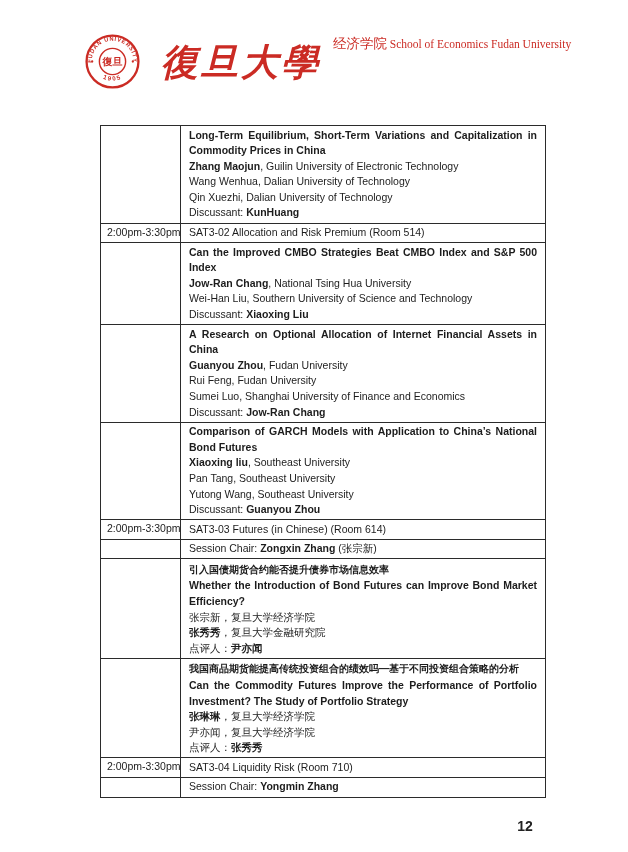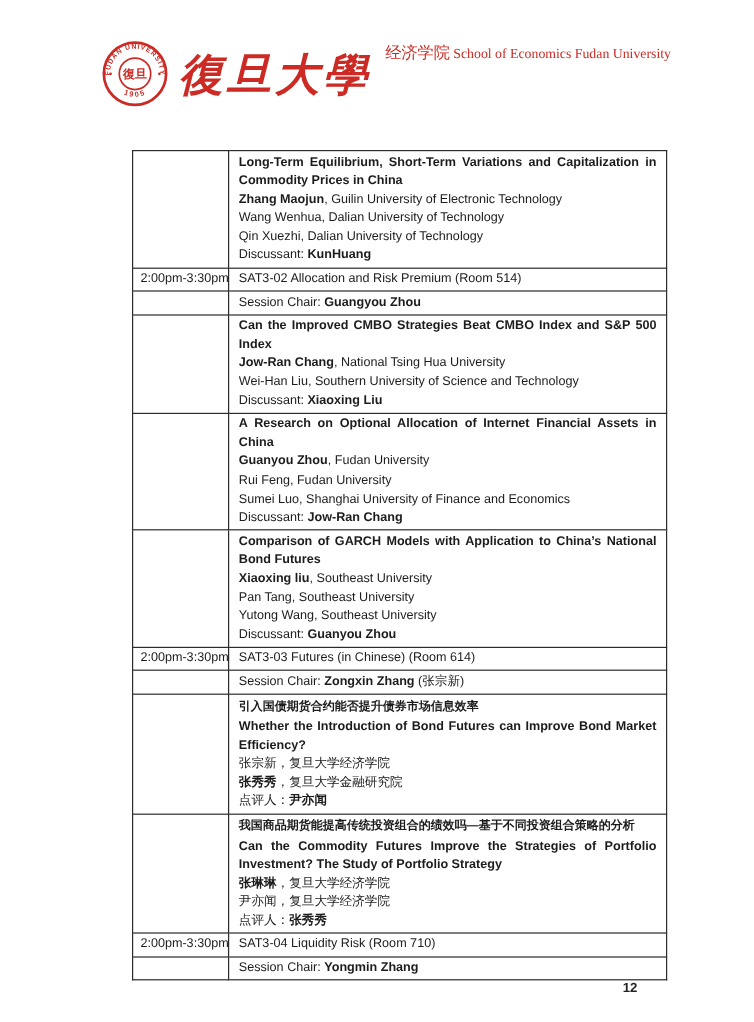--- a/index.html
+++ b/index.html
@@ -17,35 +17,35 @@
 
   
   .letterhead { position: absolute; top: 33px; left: 84px; display: flex; align-items: flex-start; }
   .seal { width: 57px; height: 57px; flex: 0 0 auto; }
   .calligraphy {
     font-family: "DejaVu Serif", serif;
     font-style: italic; font-weight: bold;
     font-size: 37px; line-height: 58px;
     letter-spacing: 3px;
     color: var(--accent);
-    margin-left: 8px;
+    margin-left: 20px;
     white-space: nowrap;
   }
   .head-info {
     margin-left: 12px; padding-top: 4px;
     color: var(--accent);
     font-family: "Liberation Serif", serif;
   }
   .head-line { font-size: 11px; line-height: 13px; margin-bottom: 8.5px; white-space: nowrap; }
   .head-line .cn { font-size: 13.5px; }
   .head-line .en { font-size: 11.5px; }
 
   
   table.schedule {
-    position: absolute; left: 110px; top: 125px;
+    position: absolute; left: 100px; top: 125px;
     width: 446px;
     border-collapse: collapse;
     table-layout: fixed;
     border-radius: 12px;
   }
   .schedule td { border: 1px solid var(--border); vertical-align: top; }
   .time-cell {
     width: 80px;
     padding: 1px 3px 1px 6px;
     font-size: 10.5px; line-height: 15.5px;
@@ -55,21 +55,21 @@
   .content-cell { padding: 1.5px 8px; font-size: 10.5px; line-height: 15.6px; }
   .line { min-height: 15.6px; }
   .line.justify { text-align: justify; text-align-last: left; }
   .b, .paper-title, .paper-title-cn { font-weight: 700; }
   .paper-title-cn { font-size: 10px; line-height: 17.5px; }
 
   
   .page-number {
     position: absolute; left: 512px; top: 818px;
     width: 26px; text-align: center;
-    font-size: 11px; font-weight: 700; color: #222;
+    font-size: 14px; font-weight: 700; color: #222;
   }
 </style>
 </head>
 <body>
 
 <div class="page">
 
   <div class="letterhead">
     <svg class="seal" viewBox="0 0 60 60" aria-hidden="true">
       <circle cx="30" cy="30" r="27.3" fill="none" stroke="#cb2b24" stroke-width="2.4"></circle>
@@ -106,26 +106,20 @@
             <div class="line author-line"><span class="b">Zhang Maojun</span><span>, Guilin University of Electronic Technology</span></div>
             <div class="line author-line"><span>Wang Wenhua, Dalian University of Technology</span></div>
             <div class="line author-line"><span>Qin Xuezhi, Dalian University of Technology</span></div>
             <div class="line discussant-line"><span>Discussant: </span><span class="b">KunHuang</span></div>
           </td>
         </tr>
         <tr>
           <td class="time-cell">2:00pm-3:30pm</td>
           <td class="content-cell">
             <div class="line session-title"><span>SAT3-02 Allocation and Risk Premium (Room 514)</span></div>
-          </td>
-        </tr>
-        <tr>
-          <td class="time-cell"></td>
-          <td class="content-cell">
-            <div class="line session-chair"><span>Session Chair: </span><span class="b">Guangyou Zhou</span></div>
           </td>
         </tr>
         <tr>
           <td class="time-cell"></td>
           <td class="content-cell">
             <div class="line paper-title justify"><span class="b">Can the Improved CMBO Strategies Beat CMBO Index and S&amp;P 500 Index</span></div>
             <div class="line author-line"><span class="b">Jow-Ran Chang</span><span>, National Tsing Hua University</span></div>
             <div class="line author-line"><span>Wei-Han Liu, Southern University of Science and Technology</span></div>
             <div class="line discussant-line"><span>Discussant: </span><span class="b">Xiaoxing Liu</span></div>
           </td>
@@ -169,21 +163,21 @@
             <div class="line paper-title justify"><span class="b">Whether the Introduction of Bond Futures can Improve Bond Market Efficiency?</span></div>
             <div class="line author-line"><span>张宗新，复旦大学经济学院</span></div>
             <div class="line author-line"><span class="b">张秀秀</span><span>，复旦大学金融研究院</span></div>
             <div class="line discussant-line"><span>点评人：</span><span class="b">尹亦闻</span></div>
           </td>
         </tr>
         <tr>
           <td class="time-cell"></td>
           <td class="content-cell">
             <div class="line paper-title-cn justify"><span class="b">我国商品期货能提高传统投资组合的绩效吗—基于不同投资组合策略的分析</span></div>
-            <div class="line paper-title justify"><span class="b">Can the Commodity Futures Improve the Strategies of Portfolio Investment? The Study of Portfolio Strategy</span></div>
+            <div class="line paper-title justify"><span class="b">Can the Commodity Futures Improve the Performance of Portfolio Investment? The Study of Portfolio Strategy</span></div>
             <div class="line author-line"><span class="b">张琳琳</span><span>，复旦大学经济学院</span></div>
             <div class="line author-line"><span>尹亦闻，复旦大学经济学院</span></div>
             <div class="line discussant-line"><span>点评人：</span><span class="b">张秀秀</span></div>
           </td>
         </tr>
         <tr>
           <td class="time-cell">2:00pm-3:30pm</td>
           <td class="content-cell">
             <div class="line session-title"><span>SAT3-04 Liquidity Risk (Room 710)</span></div>
           </td>

